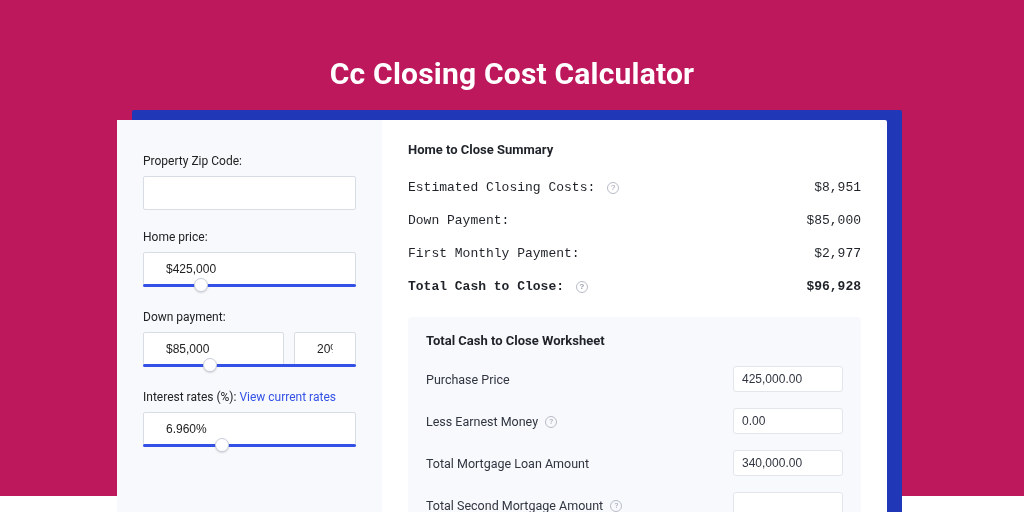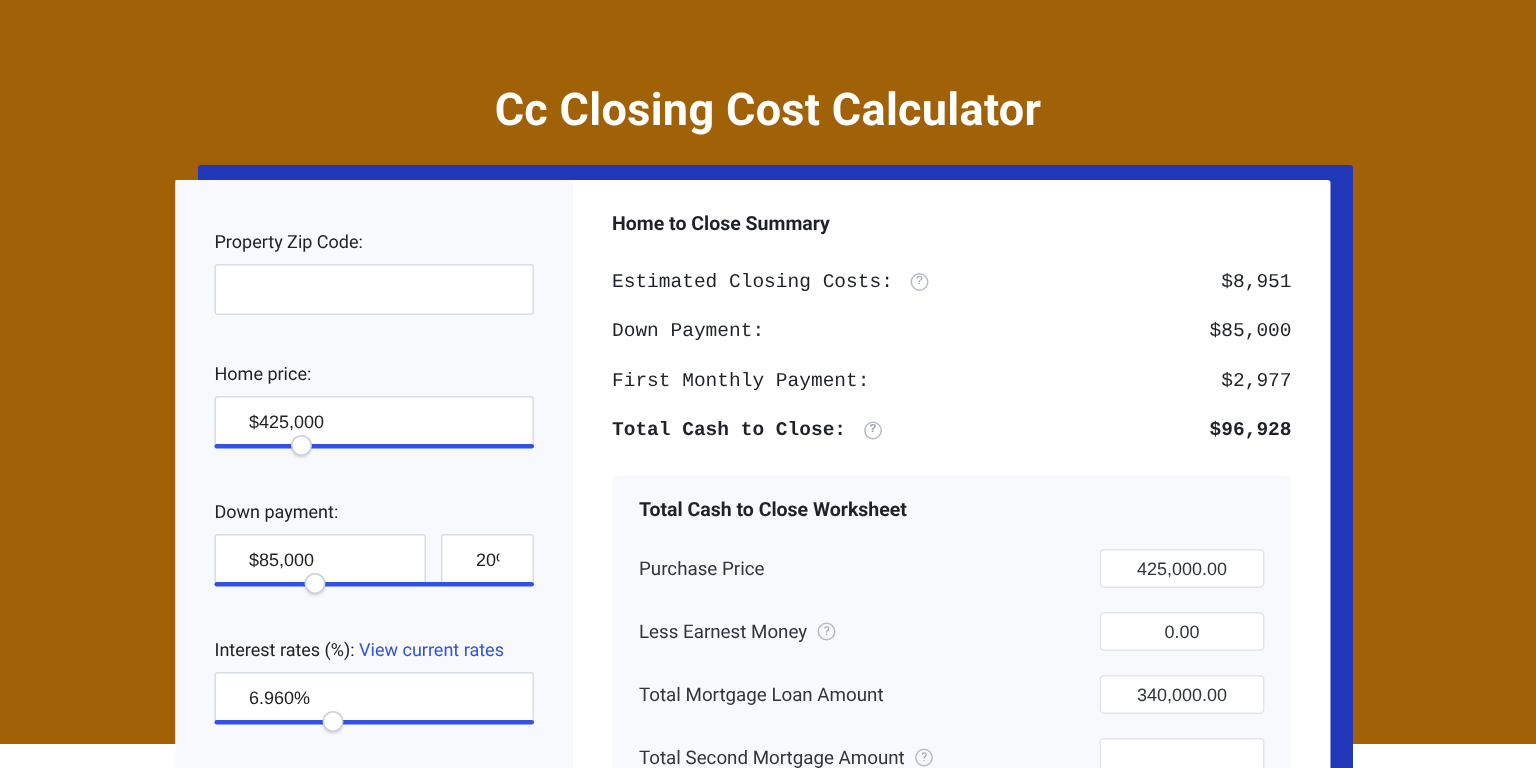--- a/index.html
+++ b/index.html
@@ -1,19 +1,19 @@
 <!DOCTYPE html>
 <html><head>
 <meta charset="utf-8">
 <style>
   * { box-sizing: border-box; margin: 0; padding: 0; }
   html, body { width: 1024px; height: 512px; overflow: hidden; font-family: -apple-system, BlinkMacSystemFont, "Segoe UI", Roboto, Helvetica, Arial, sans-serif; }
   .stage {
     width: 1024px; height: 496px;
-    background: #a16207;
+    background: #be185d;
     position: relative;
   }
   .page-title {
     text-align: center;
     color: #fff;
     font-size: 30px;
     font-weight: 700;
     padding-top: 56px;
     letter-spacing: 0.2px;
   }
@@ -47,21 +47,21 @@
   .left .text-input {
     width: 100%;
     height: 34px;
     border: 1px solid #d8dce4;
     background: #fff;
     border-radius: 2px;
     padding: 0 22px;
     font-size: 12px;
     color: #222;
   }
-  .left .group { margin-bottom: 32px; }
+  .left .group { margin-bottom: 20px; }
   .slider-wrap {
     position: relative;
     height: 6px;
     margin-top: -2px;
   }
   .slider-track {
     position: absolute; left: 0; right: 0; top: 0;
     height: 3px;
     background: #3351e6;
     border-radius: 2px;
@@ -129,21 +129,21 @@
     font-size: 12.5px;
     color: #303540;
     padding: 8px 0;
   }
   .ws-input {
     width: 110px;
     height: 26px;
     border: 1px solid #e2e5ec;
     background: #fff;
     border-radius: 3px;
-    text-align: center;
+    text-align: left;
     padding: 0 8px;
     font-size: 12px;
     color: #303540;
   }
 </style>
 </head>
 <body>
 
 <div class="stage">
   <h1 class="page-title">Cc Closing Cost Calculator</h1>

